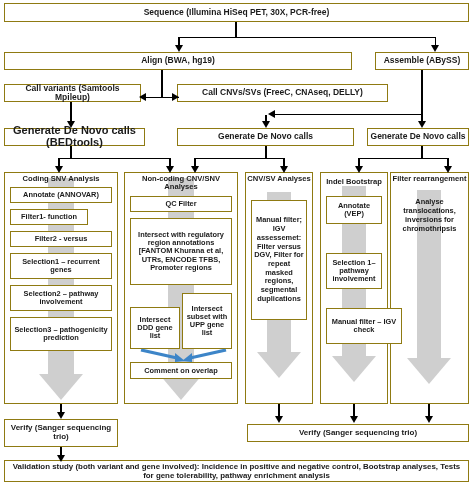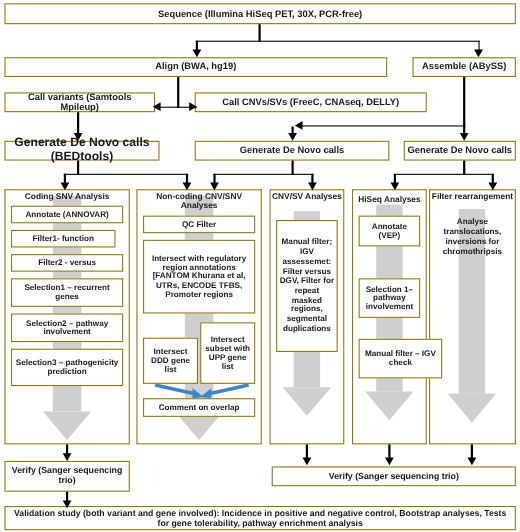--- a/index.html
+++ b/index.html
@@ -105,21 +105,21 @@
   <div class="ah-d" style="left:354.5px;top:166px;"></div>
   <div class="ln" style="left:447px;top:157.5px;width:1.8px;height:9px;"></div>
   <div class="ah-d" style="left:443.5px;top:166px;"></div>
 
   <div class="panel" style="left:4px;top:172px;width:114px;height:232px;"></div>
   <div class="greyarrow" style="left:48px;top:178px;width:26px;height:196px;"></div>
   <div class="greyhead" style="left:39px;top:374px;"></div>
   <div class="ptitle" style="left:4px;top:175px;width:114px;font-size:7.6px;">Coding SNV Analysis</div>
 
   <div class="box" style="left:10px;top:187px;width:102px;height:16px;font-size:7.4px;">Annotate (ANNOVAR)</div>
-  <div class="box" style="left:10px;top:209px;width:95px;height:16px;font-size:7.4px;">Filter1- function</div>
+  <div class="box" style="left:10px;top:209px;width:78px;height:16px;font-size:7.4px;">Filter1- function</div>
   <div class="box" style="left:10px;top:231px;width:102px;height:16px;font-size:7.4px;">Filter2 - versus</div>
   <div class="box" style="left:10px;top:253px;width:102px;height:26px;font-size:7.4px;">Selection1 – recurrent genes</div>
   <div class="box" style="left:10px;top:285px;width:102px;height:26px;font-size:7.4px;">Selection2 – pathway involvement</div>
   <div class="box" style="left:10px;top:317px;width:102px;height:34px;font-size:7.4px;">Selection3 – pathogenicity prediction</div>
 
   <div class="panel" style="left:124px;top:172px;width:114px;height:232px;"></div>
   <div class="greyarrow" style="left:168px;top:178px;width:26px;height:196px;"></div>
   <div class="greyhead" style="left:159px;top:374px;"></div>
   <div class="ptitle" style="left:126px;top:175px;width:110px;font-size:7.6px;">Non-coding CNV/SNV Analyses</div>
 
@@ -141,21 +141,21 @@
   <div class="panel" style="left:245px;top:172px;width:68px;height:232px;"></div>
   <div class="greyarrow" style="left:267px;top:192px;width:24px;height:160px;"></div>
   <div class="greyhead" style="left:257px;top:352px;"></div>
   <div class="ptitle" style="left:247px;top:175px;width:64px;font-size:7.6px;">CNV/SV Analyses</div>
 
   <div class="box" style="left:251px;top:200px;width:56px;height:120px;font-size:7.4px;line-height:1.18;">Manual filter; IGV assessemet: Filter versus DGV, Filter for repeat masked regions, segmental duplications</div>
 
   <div class="panel" style="left:320px;top:172px;width:68px;height:232px;"></div>
   <div class="greyarrow" style="left:342px;top:186px;width:24px;height:170px;"></div>
   <div class="greyhead" style="left:332px;top:356px;"></div>
-  <div class="ptitle" style="left:322px;top:178px;width:64px;font-size:7.6px;">HiSeq Analyses</div>
+  <div class="ptitle" style="left:322px;top:178px;width:64px;font-size:7.6px;">Indel Bootstrap</div>
 
   <div class="box" style="left:326px;top:196px;width:56px;height:28px;font-size:7.4px;">Annotate (VEP)</div>
   <div class="box" style="left:326px;top:253px;width:56px;height:36px;font-size:7.4px;">Selection 1– pathway involvement</div>
   <div class="box" style="left:326px;top:308px;width:76px;height:36px;font-size:7.4px;">Manual filter – IGV check</div>
 
   <div class="panel" style="left:390px;top:172px;width:79px;height:232px;"></div>
   <div class="greyarrow" style="left:417px;top:190px;width:24px;height:168px;"></div>
   <div class="greyhead" style="left:407px;top:358px;"></div>
   <div class="ptitle" style="left:392px;top:175px;width:75px;font-size:7.6px;">Filter rearrangement</div>
   <div class="ptitle" style="left:392px;top:198px;width:75px;font-size:7.4px;line-height:1.2;">Analyse translocations, inversions for chromothripsis</div>

